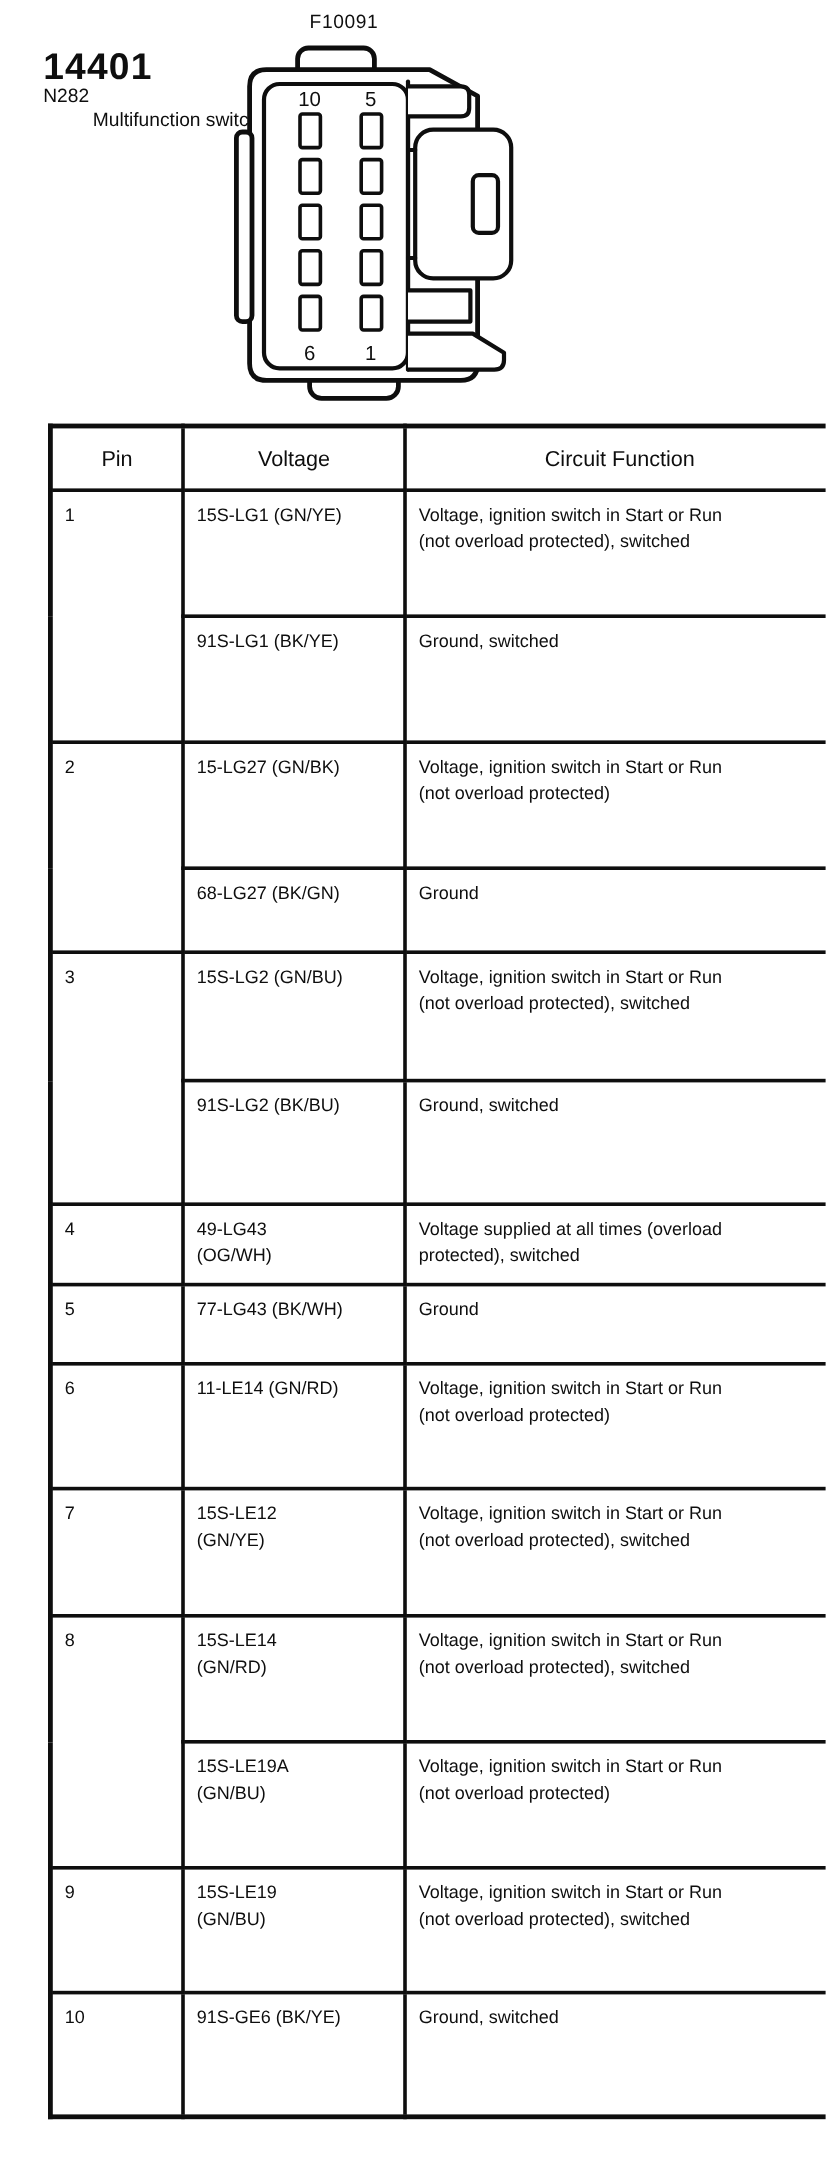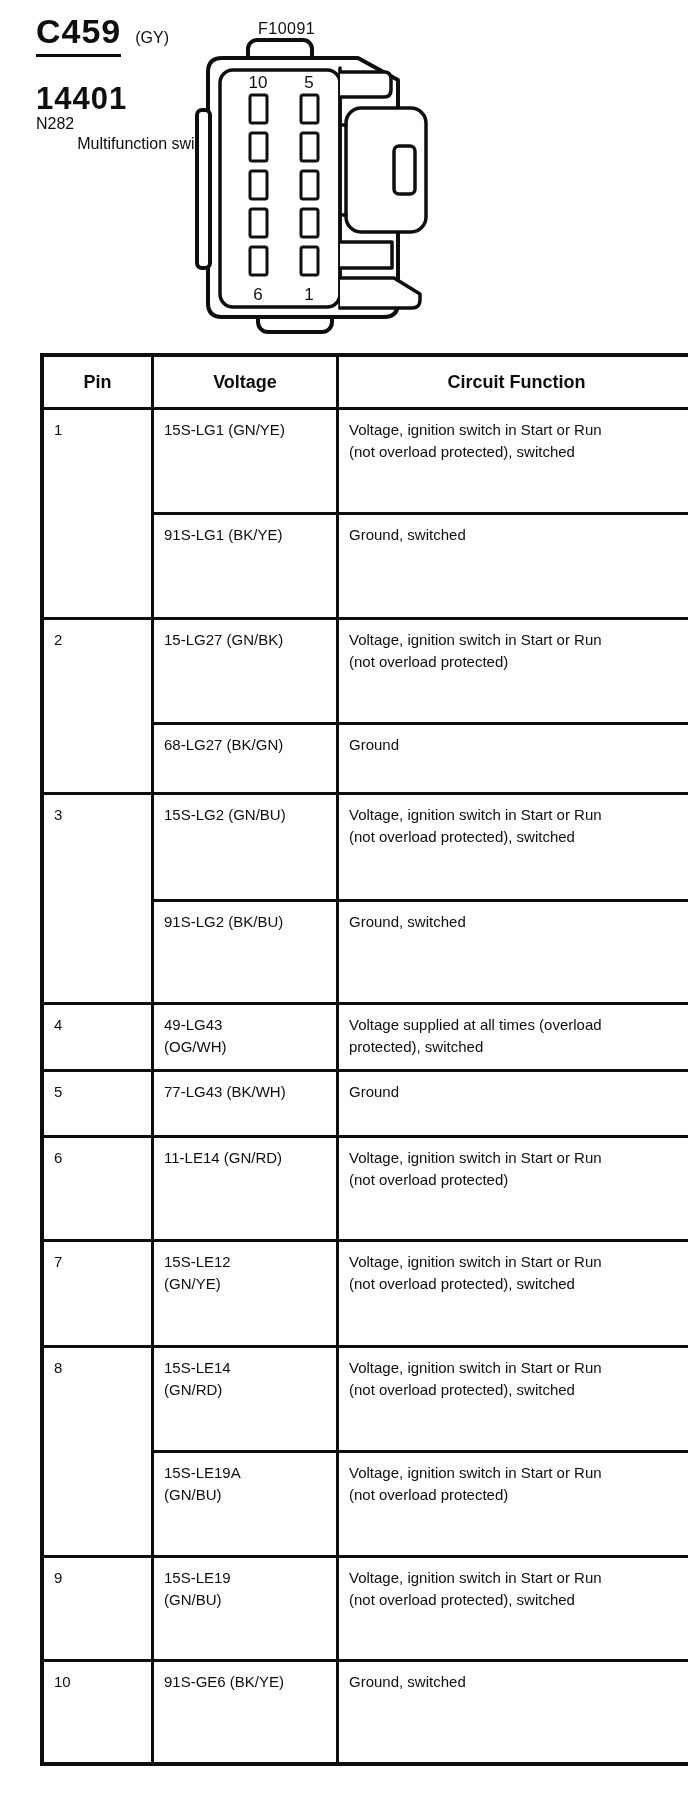--- a/index.html
+++ b/index.html
@@ -50,21 +50,20 @@
     line-height: 1.25;
   }
   .cname { font-size: 16px; line-height: 1.25; text-align: right; }
 
   .figlabel {
     position: absolute;
     left: 258px;
     top: 10px;
     font-size: 16px;
     letter-spacing: 0.5px;
-    margin-top: 10px;
   }
 
   .connector-svg {
     position: absolute;
     left: 190px;
     top: 28px;
     width: 245px;
     height: 312px;
   }
   .connector-svg text {
@@ -93,36 +92,32 @@
     white-space: pre-line;
     overflow: hidden;
   }
   table.pinout { border: 4px solid #0e0e0e; }
   table.pinout thead th {
     height: 42px;
     padding: 4px 6px;
     text-align: center;
     vertical-align: middle;
     font-size: 18px;
-    font-weight: bold;
+    font-weight: normal;
     white-space: normal;
   }
   .col-pin  { width: 95px;  }
   .col-circ { width: 170px; }
   .col-func { width: 343px; }
   td.pin-cell { padding-left: 12px; }
 </style>
 </head>
 <body>
 
 <div class="hdr">
-  <div class="cid-row">
-    <span class="cid">C459</span>
-    <span class="ccolor">(GY)</span>
-  </div>
   <div class="pnum">14401</div>
   <div class="ncode">N282</div>
   <div class="cname">Multifunction switch</div>
 </div>
 
 <div class="figlabel">F10091</div>
 
 <svg class="connector-svg" viewBox="0 0 245 312" xmlns="http://www.w3.org/2000/svg">
   <g stroke="#0e0e0e" fill="none" stroke-width="4" stroke-linejoin="round" stroke-linecap="round">
 

